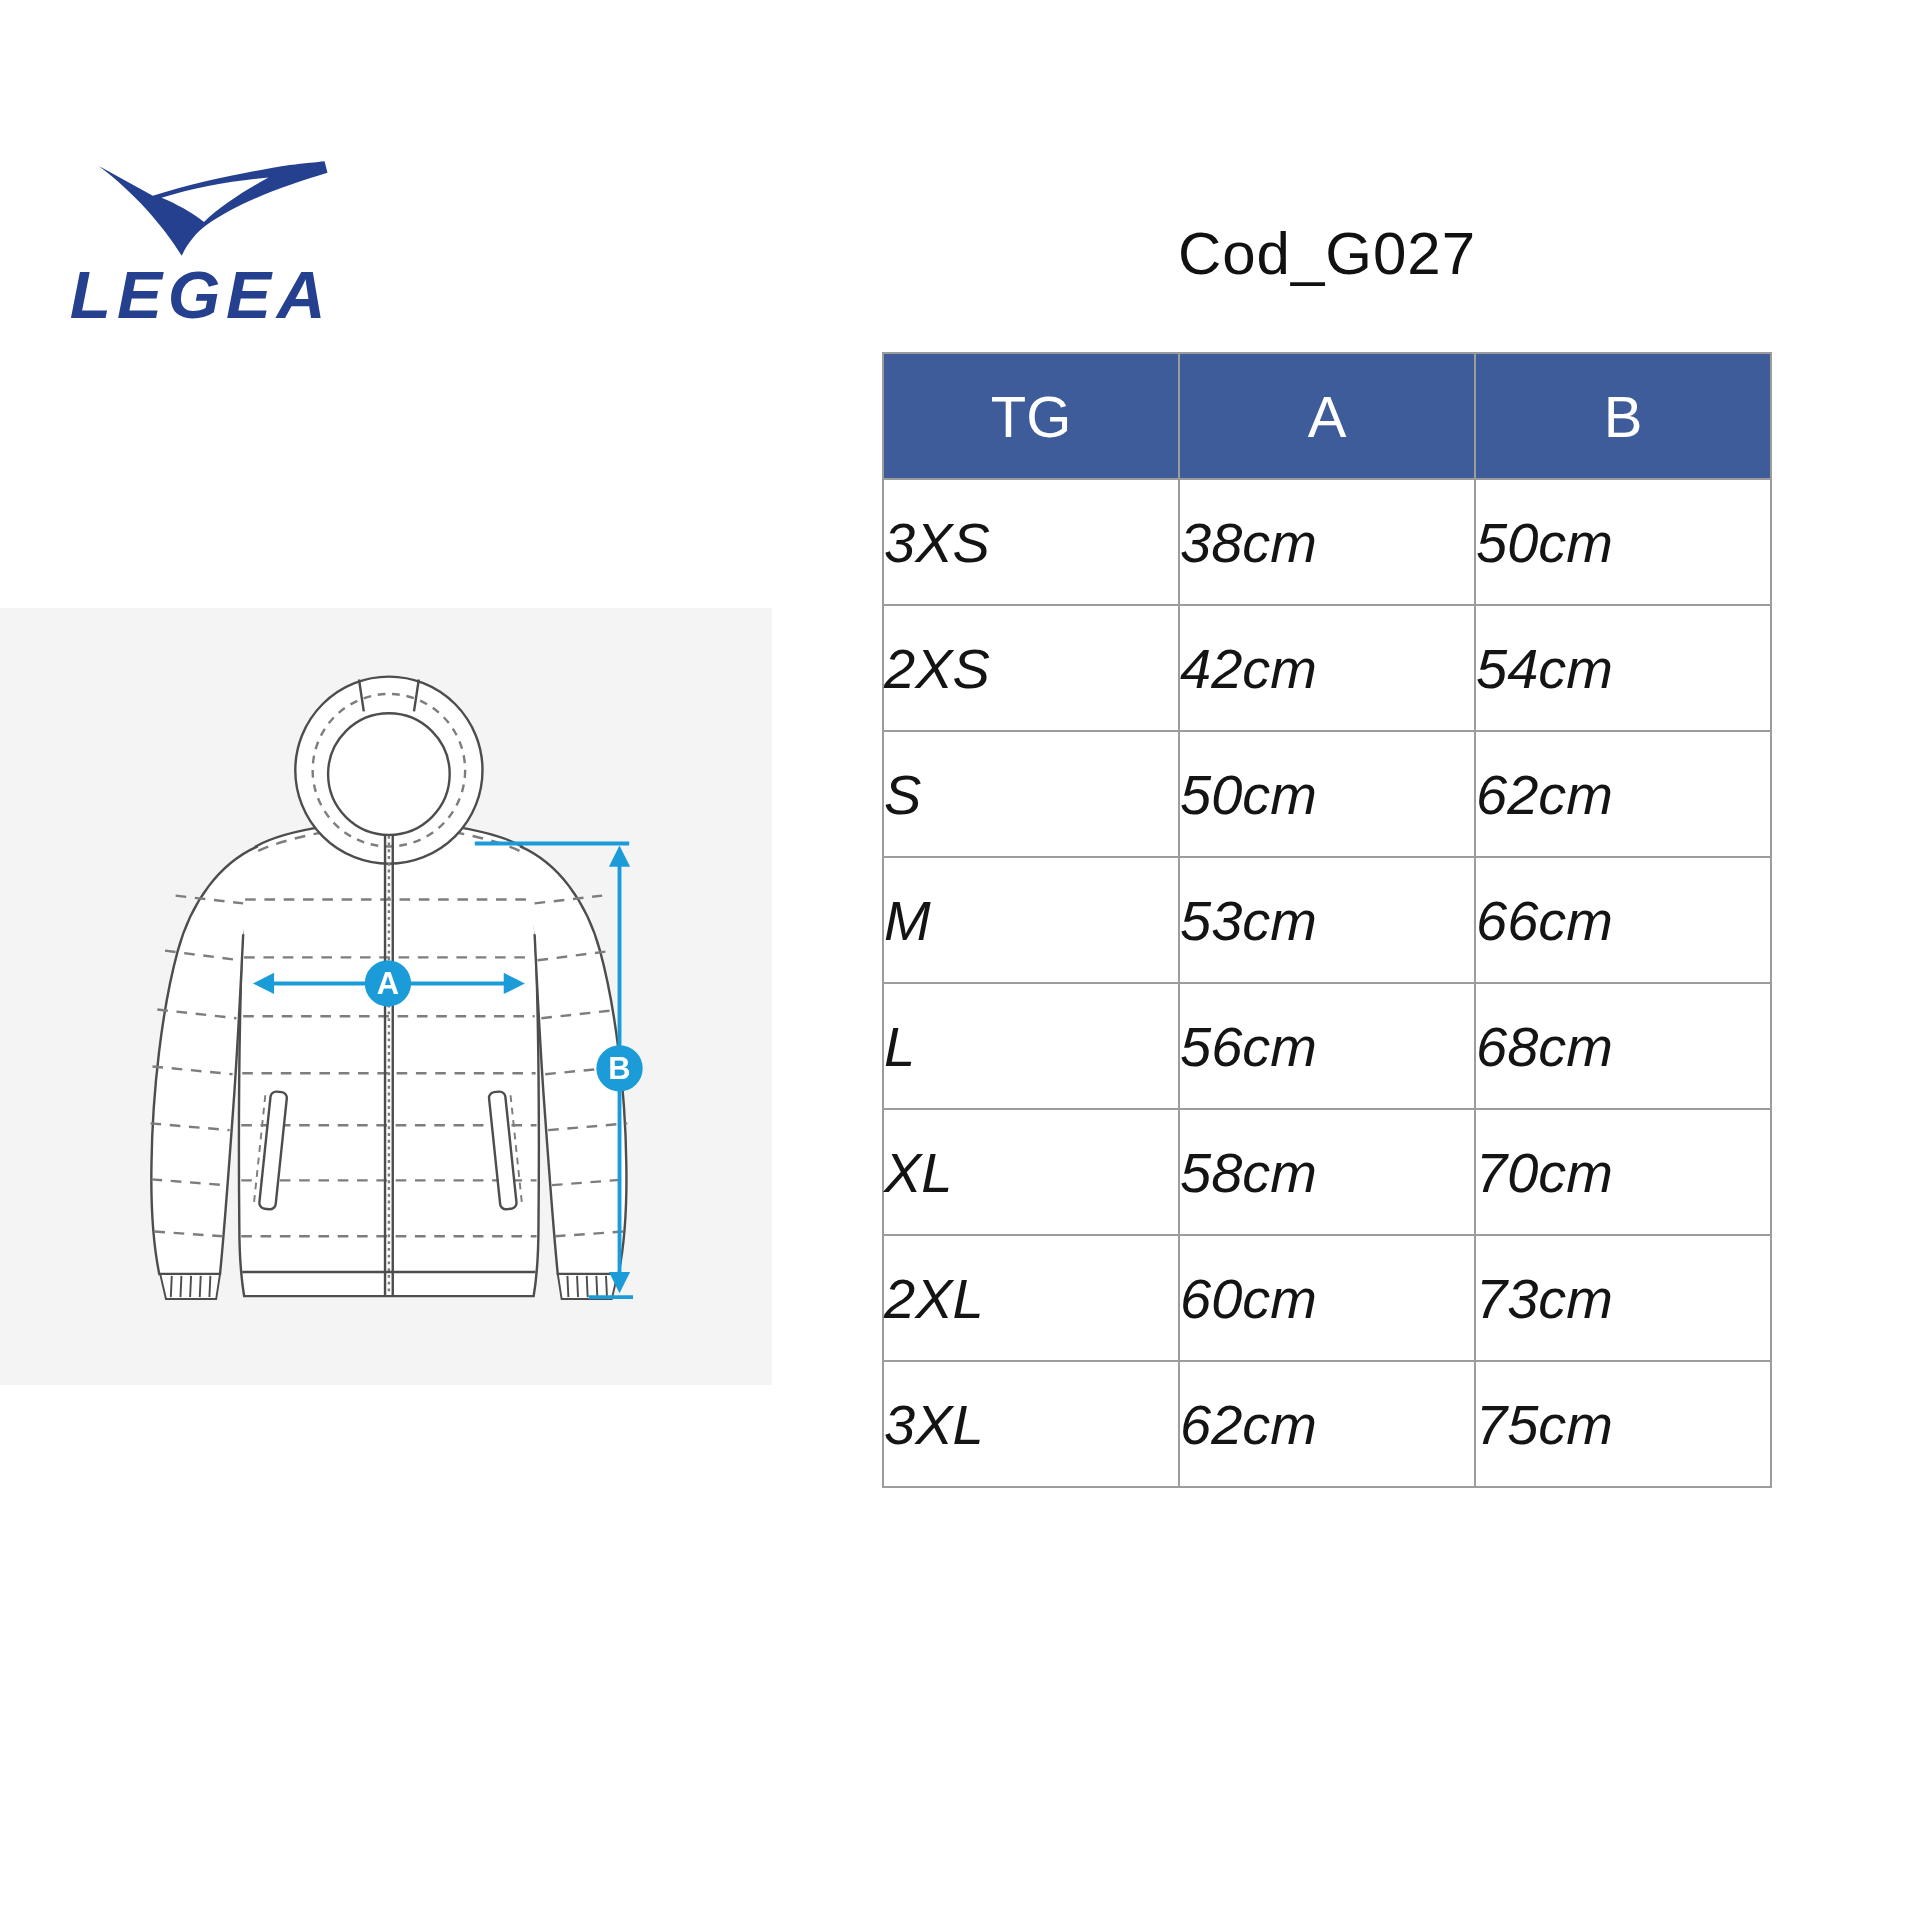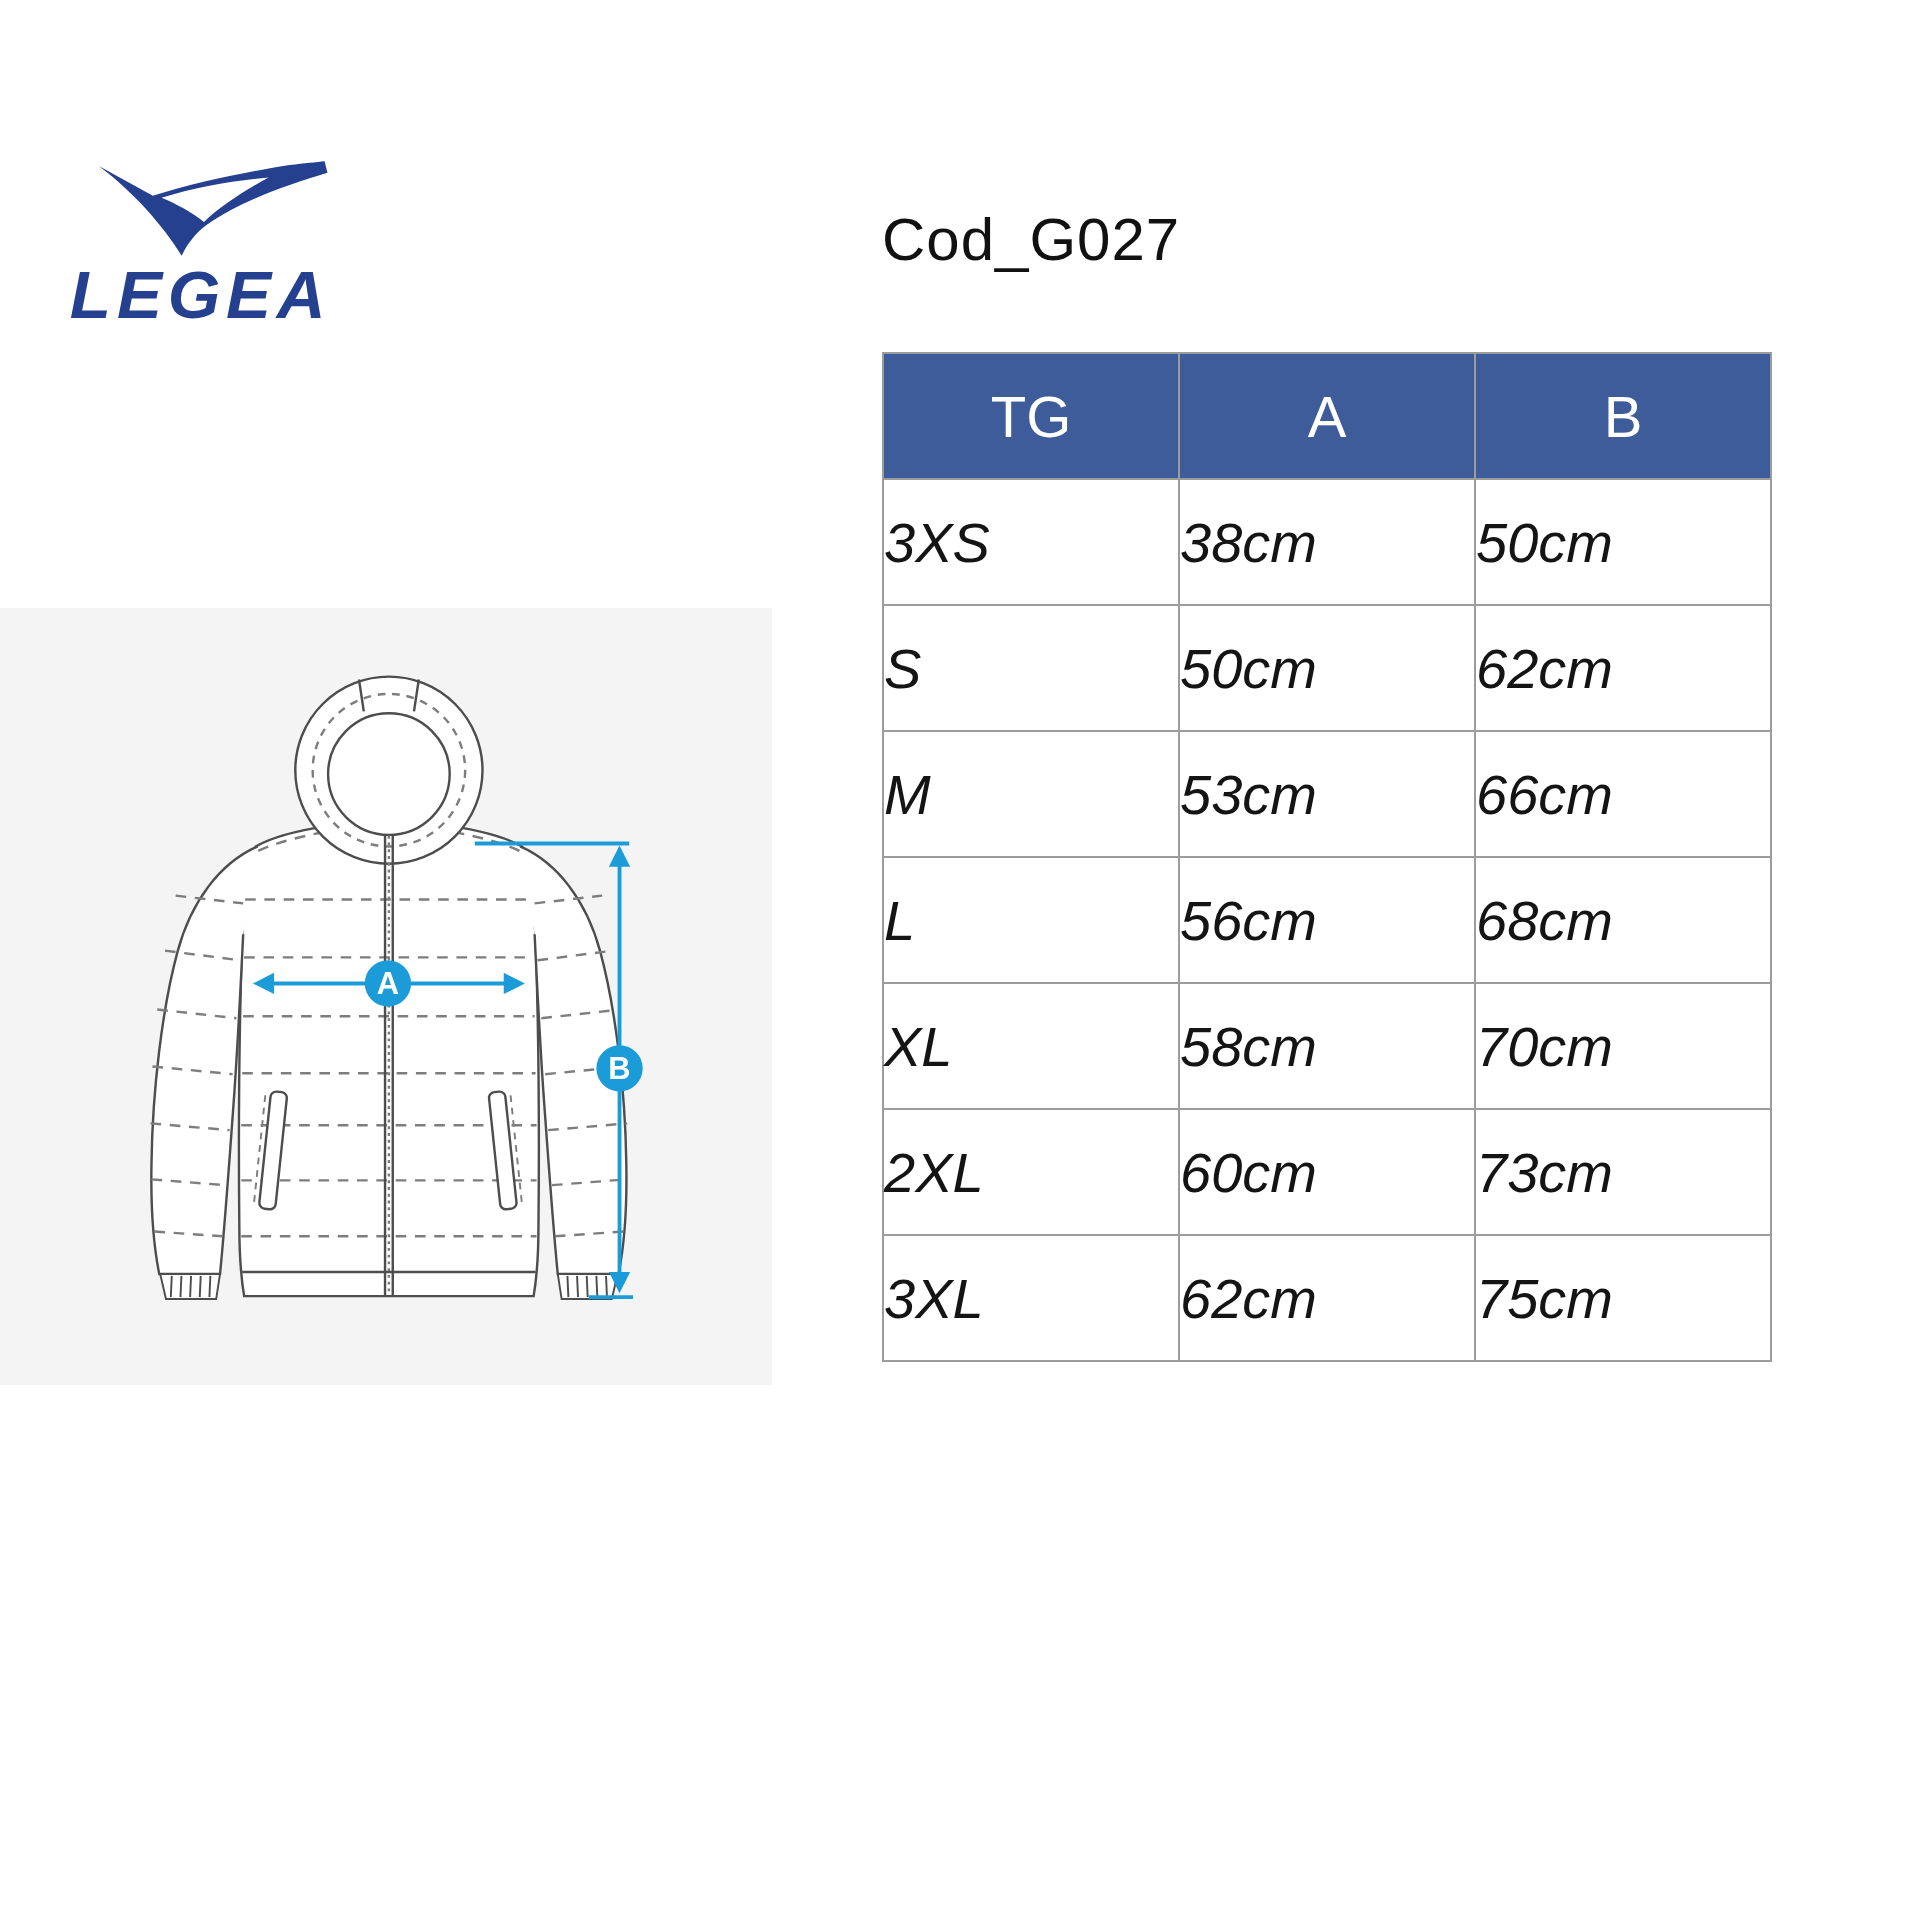--- a/index.html
+++ b/index.html
@@ -14,22 +14,22 @@
     --dash:#7d7d7d;
   }
   html,body{margin:0;padding:0;}
   body{
     width:1931px;height:1931px;position:relative;background:#ffffff;
     font-family:"Liberation Sans", sans-serif;color:var(--ink);
     overflow:hidden;
   }
   .logo-svg{position:absolute;left:0;top:0;width:406px;height:357px;}
   .page-title{
-    position:absolute;left:882px;top:205px;width:890px;
-    text-align:left;font-size:60px;color:#111;letter-spacing:1px;
+    position:absolute;left:882px;top:219px;width:890px;
+    text-align:center;font-size:60px;color:#111;letter-spacing:1px;
   }
   .diagram-panel{
     position:absolute;left:0;top:608px;width:772px;height:777px;
     background:var(--panel);
   }
   .diagram-panel svg{display:block;width:772px;height:777px;}
   table.size-table{
     position:absolute;left:882px;top:352px;width:890px;
     border-collapse:collapse;table-layout:fixed;
     font-size:56px;
@@ -186,20 +186,25 @@
         <th>B</th>
       </tr>
   </thead>
   <tbody id="size-table-body">
       <tr>
         <td>3XS</td>
         <td>38cm</td>
         <td>50cm</td>
       </tr>
       <tr>
+        <td>2XS</td>
+        <td>42cm</td>
+        <td>54cm</td>
+      </tr>
+      <tr>
         <td>S</td>
         <td>50cm</td>
         <td>62cm</td>
       </tr>
       <tr>
         <td>M</td>
         <td>53cm</td>
         <td>66cm</td>
       </tr>
       <tr>

